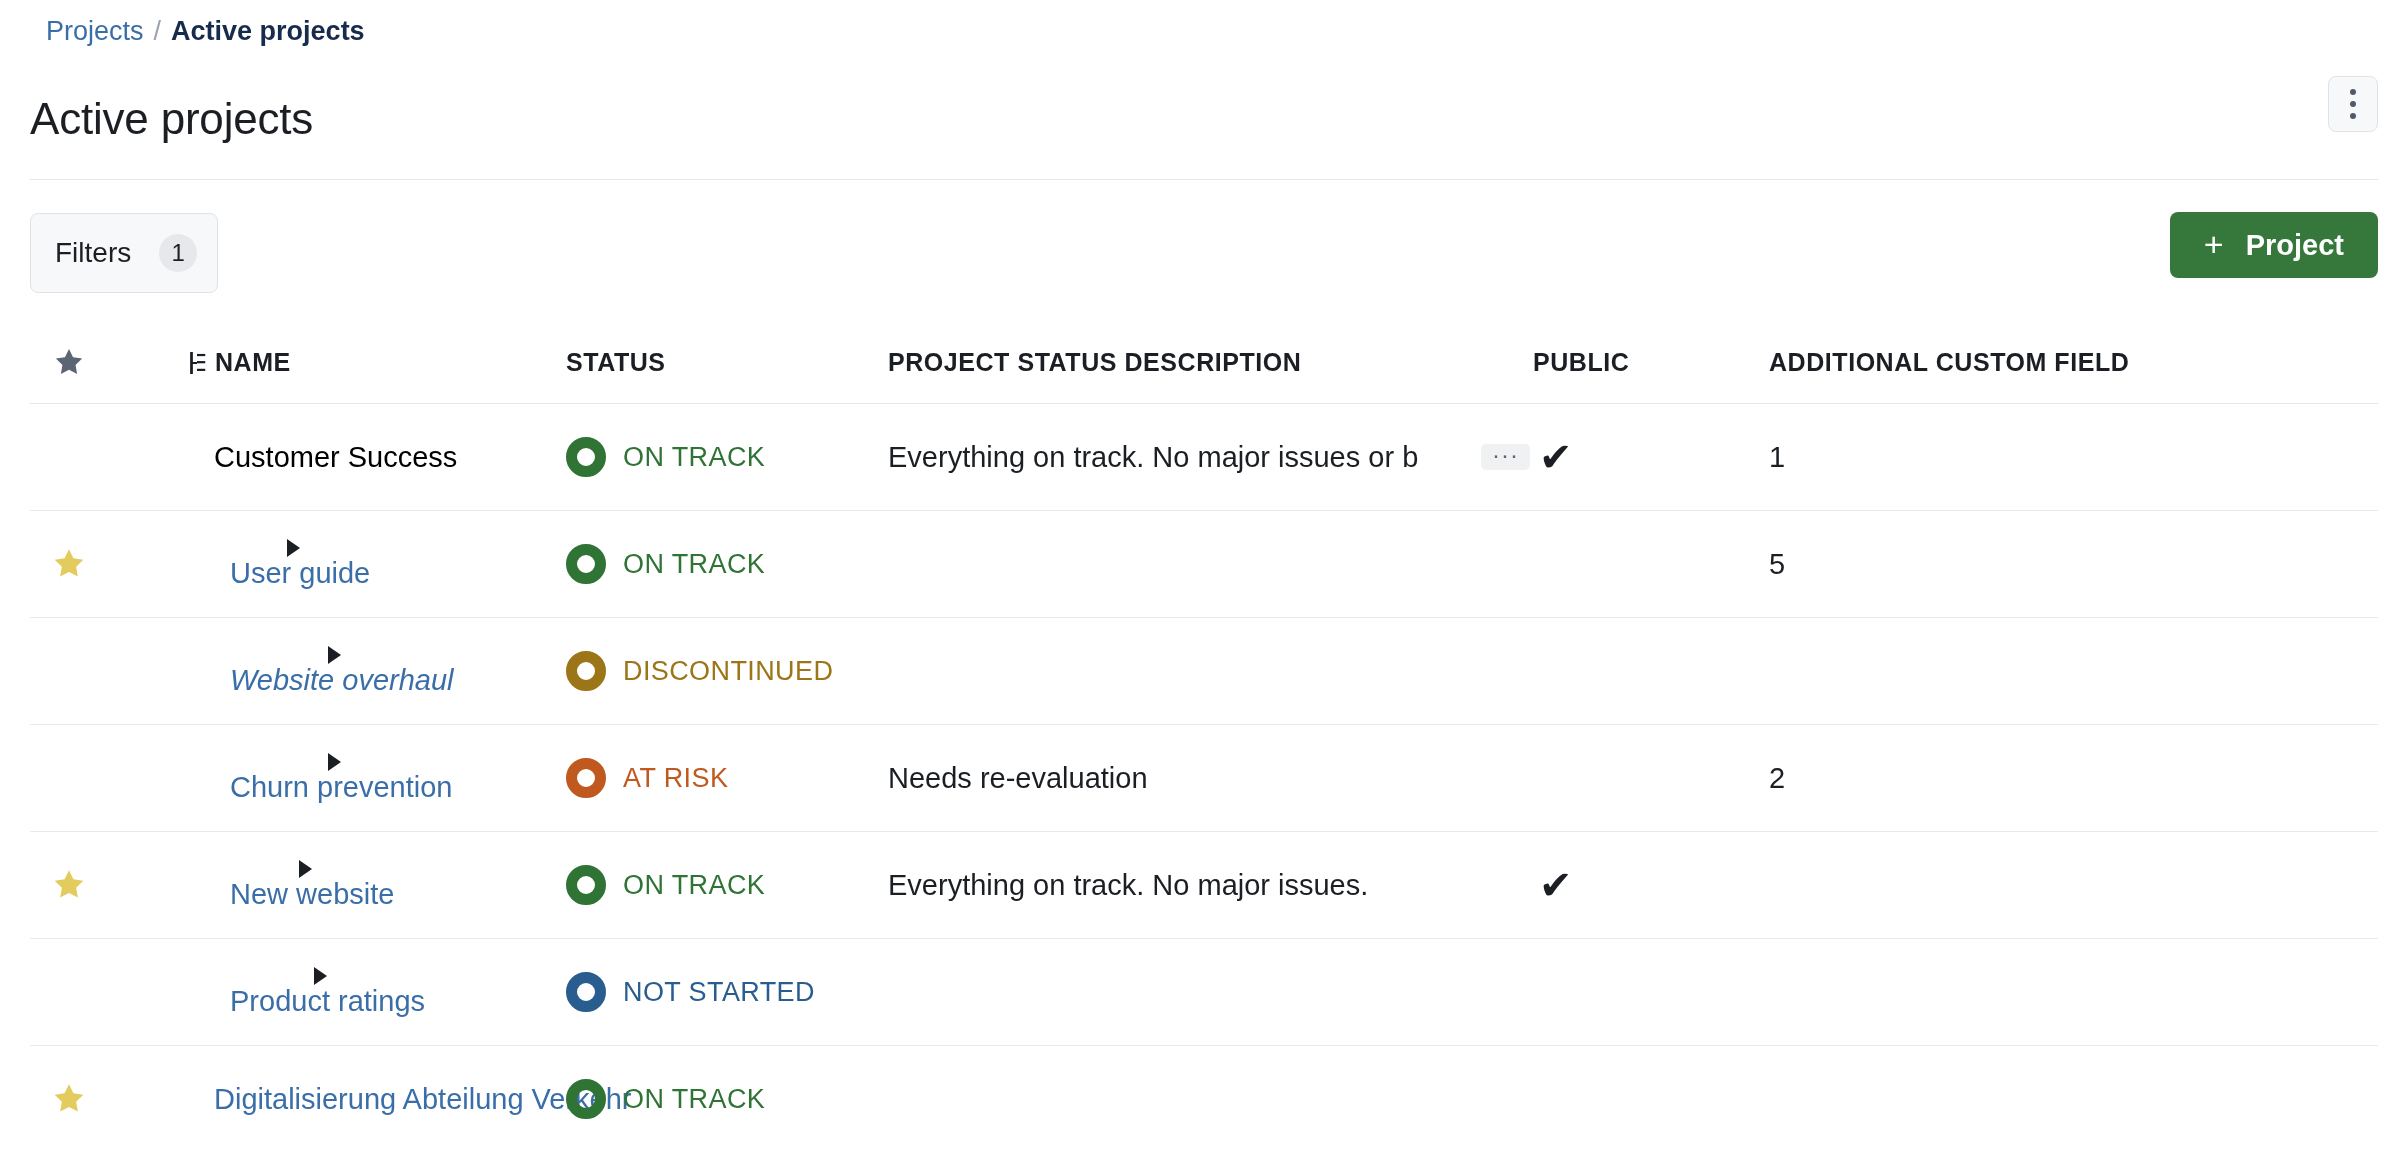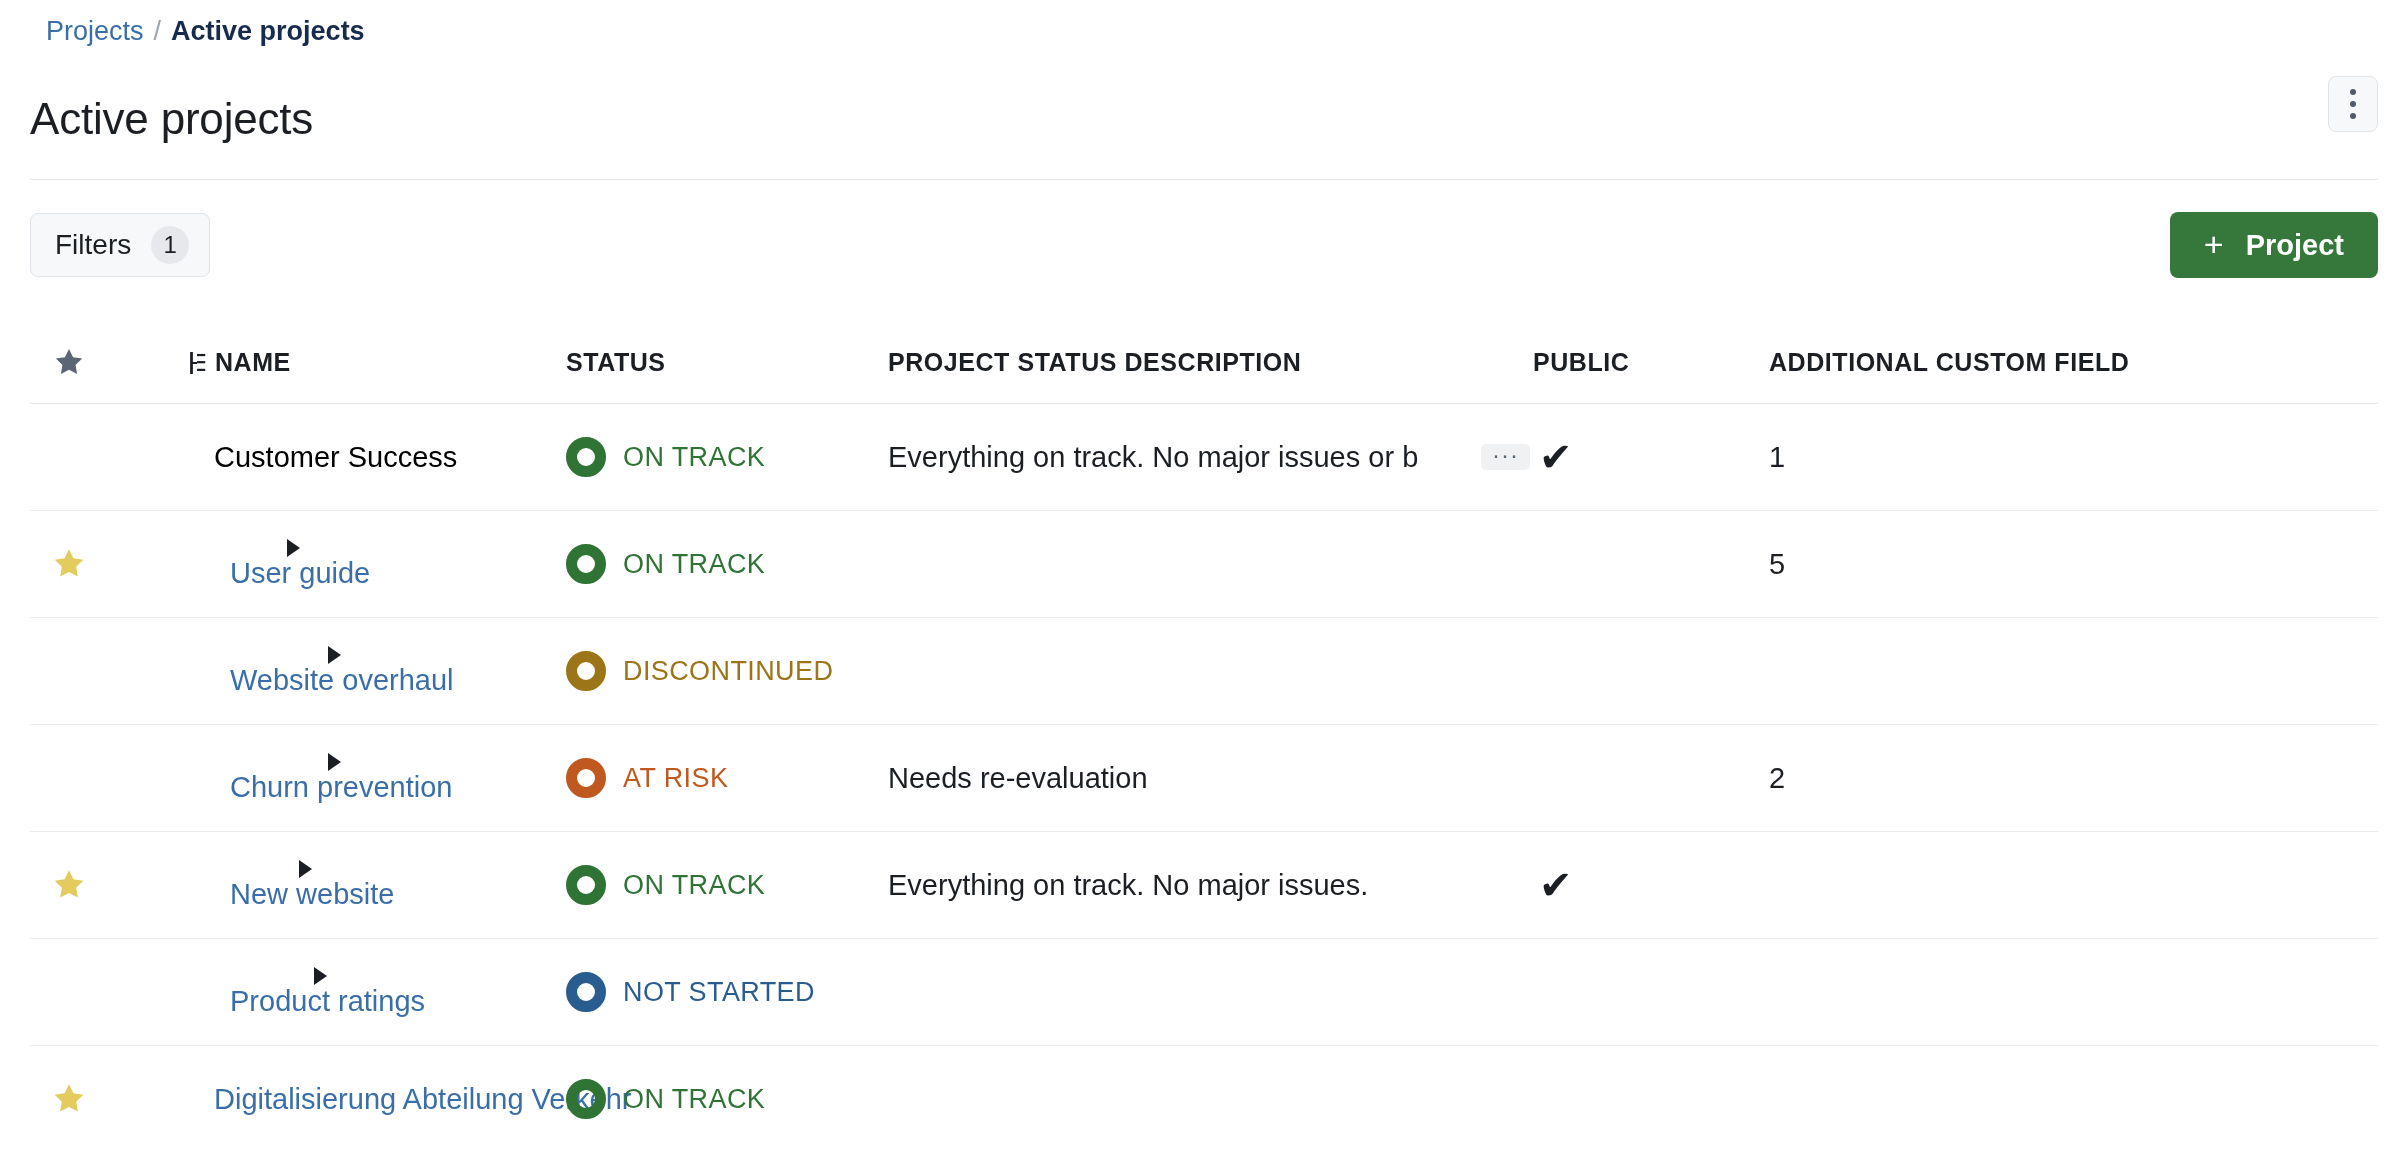--- a/index.html
+++ b/index.html
@@ -98,25 +98,25 @@
     position: absolute;
     left: 0;
     top: 200px;
     width: 2408px;
     height: 90px;
   }
   .filters-btn {
     position: absolute;
     left: 30px;
     top: 13px;
-    height: 64px;
+    height: 80px;
     padding: 0 20px 0 24px;
     display: inline-flex;
     align-items: center;
-    gap: 20px;
+    gap: 28px;
     border: 1px solid #dfe3e8;
     border-radius: 8px;
     background: #f7f8f9;
     cursor: pointer;
     font-size: 28px;
     color: #1b1f24;
   }
   .filters-count {
     min-width: 38px;
     height: 38px;
@@ -385,21 +385,21 @@
           <div class="c-public"></div>
           <div class="c-extra">
             <span class="extra-val">5</span>
           </div>
         </div>
         <div class="row">
           <div class="c-star"></div>
           <div class="c-name">
             <div class="name-cell lvl1">
               <span class="caret"></span>
-              <a class="name-link" style="color: rgb(58, 110, 168);">Website overhaul</a>
+              <a class="name-link" style="color: rgb(58, 110, 168); font-style: italic;">Website overhaul</a>
             </div>
           </div>
           <div class="c-status">
             <div class="status-cell">
               <span class="donut" style="border-color: rgb(156, 117, 24);"></span>
               <span class="status-text" style="color: rgb(156, 117, 24);">DISCONTINUED</span>
             </div>
           </div>
           <div class="c-desc"></div>
           <div class="c-public"></div>

